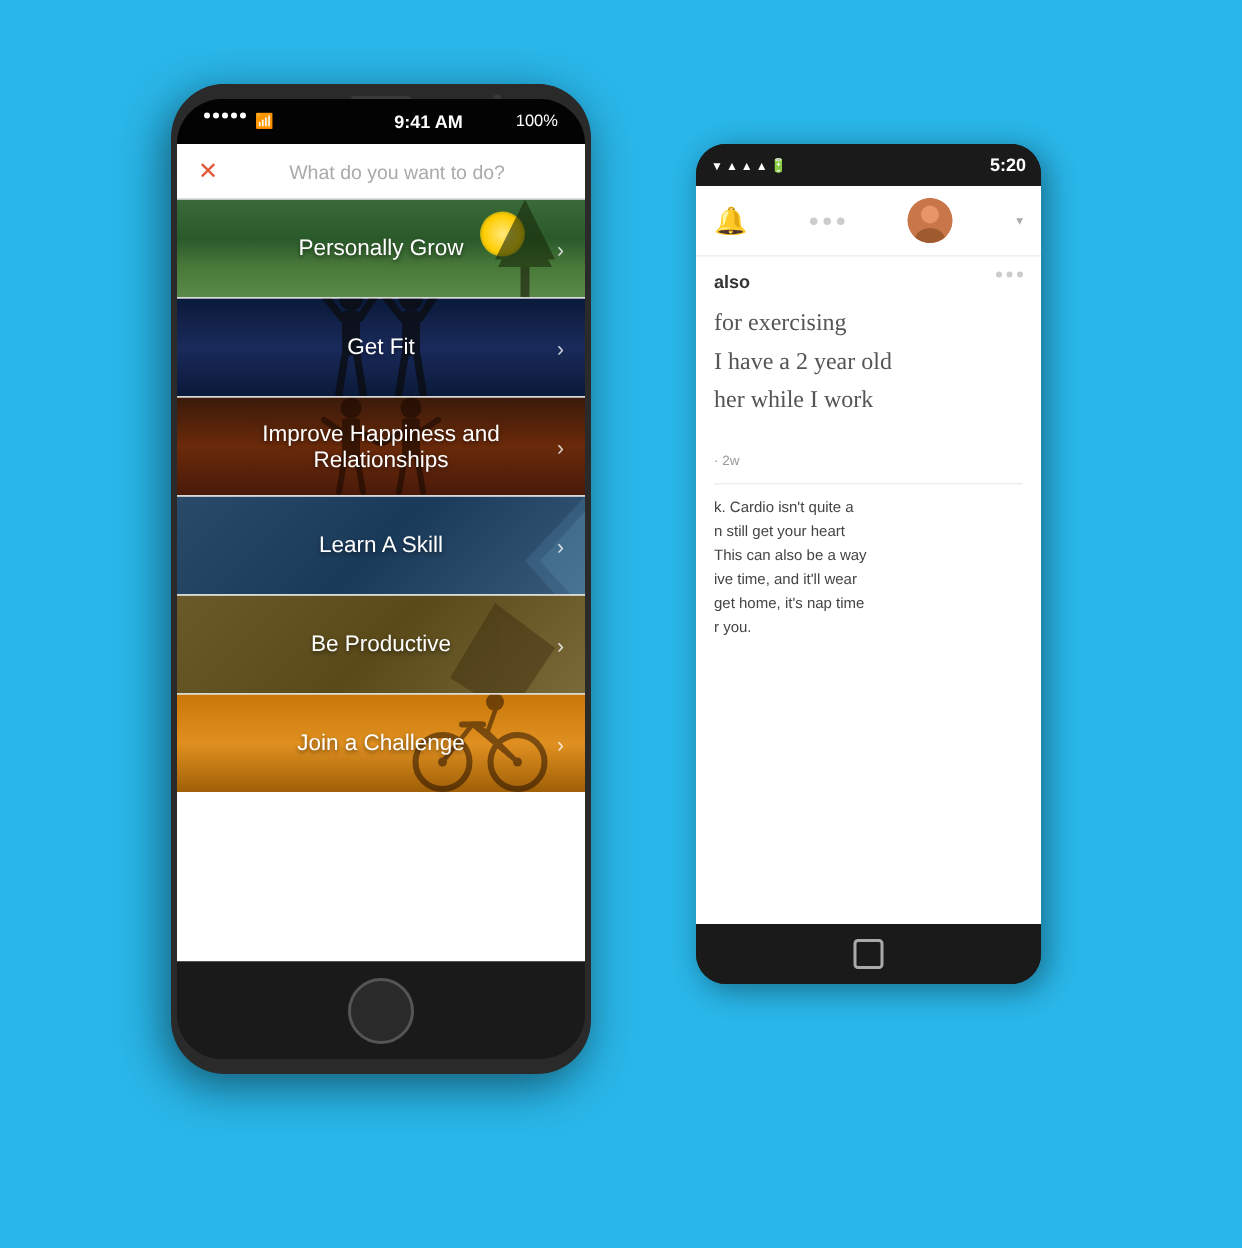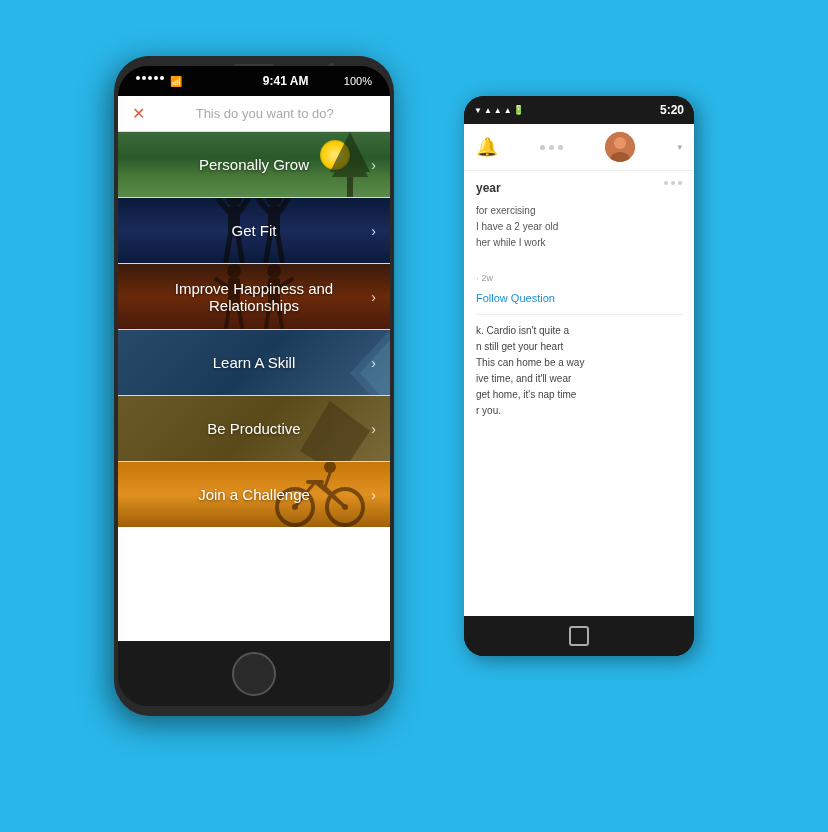--- a/index.html
+++ b/index.html
@@ -85,23 +85,24 @@
     }
 
     .android-question-title {
       font-size: 12px;
       font-weight: 600;
       color: #333;
       margin-bottom: 6px;
     }
 
     .android-question-text {
-      font-size: 10px;
+      font-size: 16px;
       color: #555;
       line-height: 1.6;
+      font-family: Liberation Serif, serif;
     }
 
     .android-meta {
       color: #999;
       font-size: 9px;
       margin: 21px 0 4px;
     }
 
     .android-follow-btn {
       color: #1b8fd4;
@@ -366,39 +367,38 @@
           <svg width="30" height="30" viewBox="0 0 30 30">
             <circle cx="15" cy="15" r="15" fill="#c8764a"></circle>
             <circle cx="15" cy="11" r="6" fill="#e8956a"></circle>
             <ellipse cx="15" cy="28" rx="10" ry="8" fill="#a05a30"></ellipse>
           </svg>
         </div>
         <span style="font-size:9px; color:#aaa;">▾</span>
       </div>
       <div class="android-app-content">
         <div style="display:flex; justify-content:space-between; align-items:flex-start;">
-          <div class="android-question-title">year</div>
+          <div class="android-question-title">also</div>
           <div class="three-dots" style="gap:3px; margin-top:2px;">
             <span style="width:4px;height:4px;border-radius:50%;background:#ccc;display:inline-block;"></span>
             <span style="width:4px;height:4px;border-radius:50%;background:#ccc;display:inline-block;"></span>
             <span style="width:4px;height:4px;border-radius:50%;background:#ccc;display:inline-block;"></span>
           </div>
         </div>
         <div class="android-question-text">
           <span>for exercising</span><br>
           <span>I have a 2 year old</span><br>
           <span>her while I work</span>
         </div>
         <div class="android-meta">· 2w</div>
-        <div class="android-follow-btn">Follow Question</div>
         <div class="android-divider"></div>
         <div class="android-answer-text">
           <span>k. Cardio isn't quite a</span><br>
           <span>n still get your heart</span><br>
-          <span>This can home be a way</span><br>
+          <span>This can also be a way</span><br>
           <span>ive time, and it'll wear</span><br>
           <span>get home, it's nap time</span><br>
           <span>r you.</span>
         </div>
       </div>
     </div>
     <div class="android-nav-bar">
       <div class="android-home-btn"></div>
     </div>
   </div>
@@ -421,21 +421,21 @@
           <span class="ios-wifi">📶</span>
         </div>
         <span style="font-size:12px; font-weight:600;margin-left:45px;">9:41 AM</span>
         <span style="font-size:11px;">100%</span>
       </div>
 
       <div class="ios-screen">
 
         <div class="ios-search-bar">
           <span class="ios-close-icon">✕</span>
-          <span class="ios-search-placeholder">This do you want to do?</span>
+          <span class="ios-search-placeholder">What do you want to do?</span>
         </div>
 
         <div>
 
           <div class="menu-item">
             <div class="sun-scene">
               <div style="background: linear-gradient(180deg, #3a6a3a 0%, #2a5a2a 40%, #4a7a3a 70%, #5a8a4a 100%); width:100%; height:100%; position:absolute;"></div>
               <div class="sun"></div>
 
               <svg style="position:absolute;bottom:0;right:10px;opacity:0.6;" width="60" height="70" viewBox="0 0 60 70">

